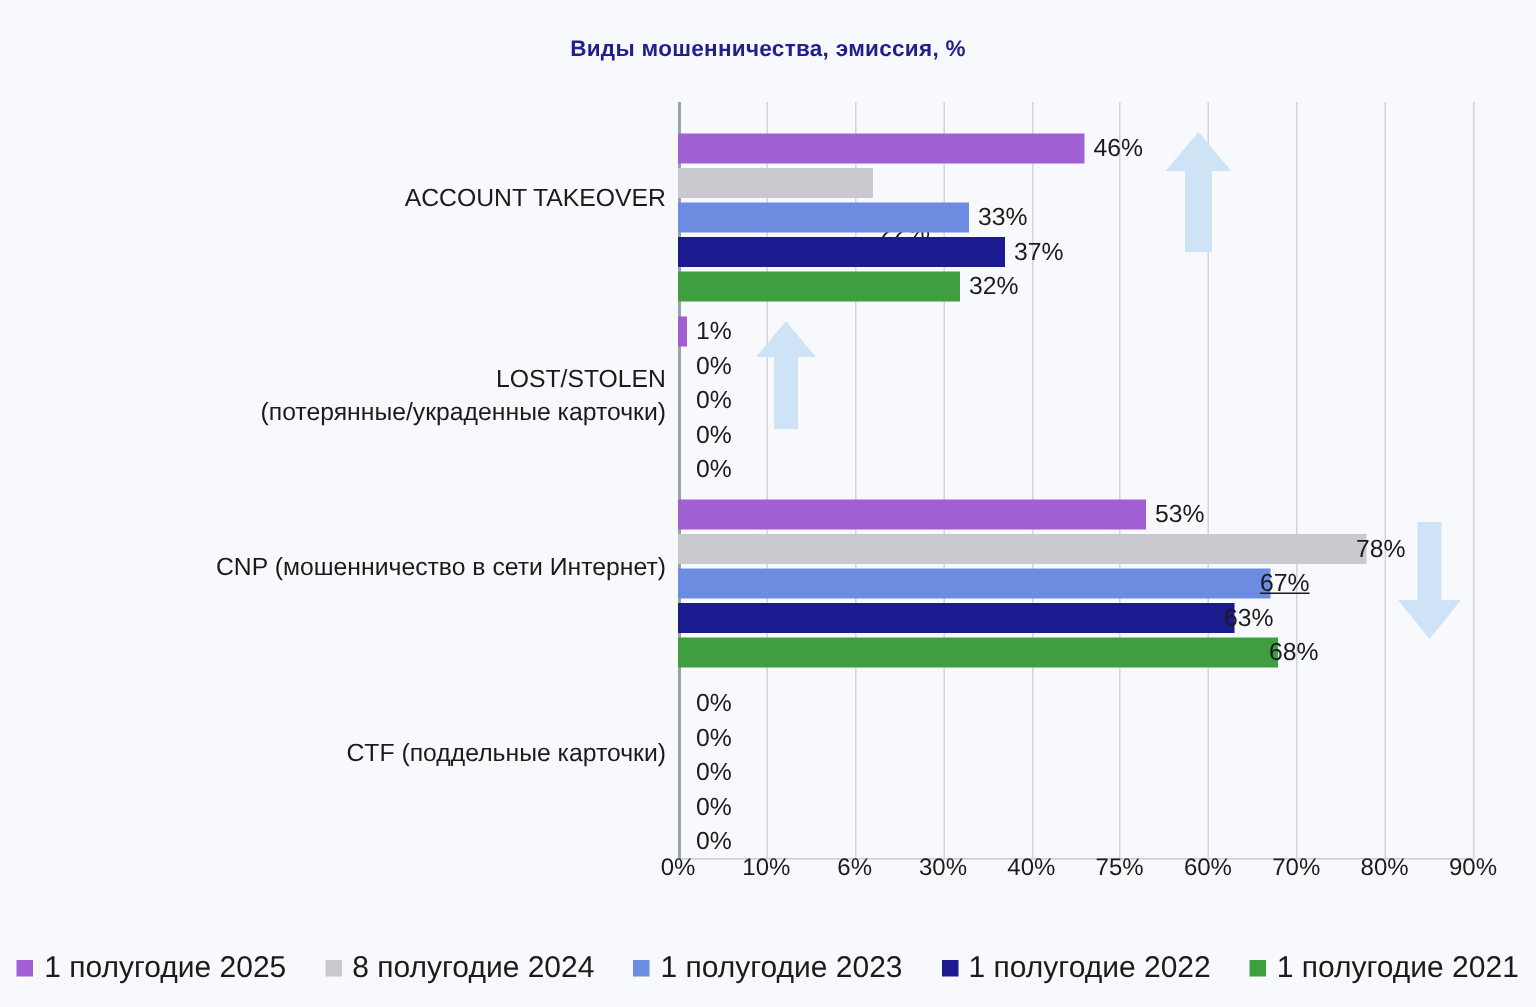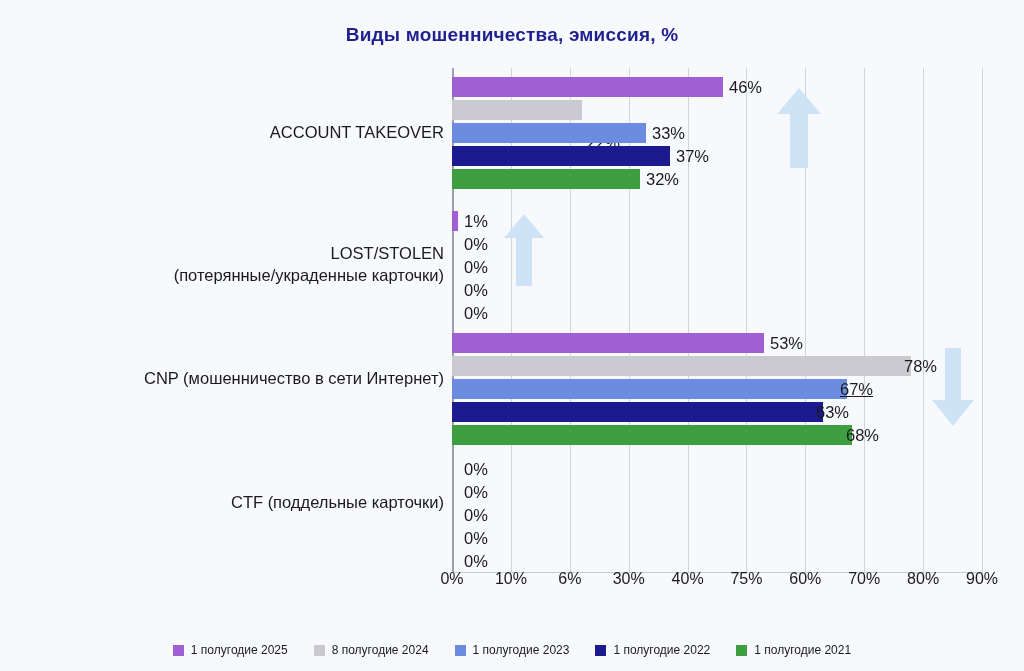--- a/index.html
+++ b/index.html
@@ -17,21 +17,21 @@
     background: #f7f9fd;
     overflow: hidden;
     box-sizing: border-box;
   }
   #chart-title {
     position: absolute;
     top: 24px;
     left: 0;
     width: 1024px;
     text-align: center;
-    font-size: 19px;
+    font-size: 15px;
     font-weight: bold;
     color: #1f1f8f;
     letter-spacing: 0.2px;
   }
   
   #plot {
     position: absolute;
     left: 452px;
     top: 68px;
     width: 530px;
@@ -111,21 +111,21 @@
   
   #legend {
     position: absolute;
     left: 0;
     bottom: 14px;
     width: 1024px;
     display: flex;
     justify-content: center;
     align-items: center;
     gap: 26px;
-    font-size: 12px;
+    font-size: 20px;
     color: #1b1b1b;
   }
   .legend-item {
     display: flex;
     align-items: center;
     gap: 7px;
     white-space: nowrap;
   }
   .legend-swatch {
     width: 11px;
@@ -160,21 +160,21 @@
     <div class="gridline" style="left:58.9px;"></div>
     <div class="gridline" style="left:117.8px;"></div>
     <div class="gridline" style="left:176.7px;"></div>
     <div class="gridline" style="left:235.6px;"></div>
     <div class="gridline" style="left:294.4px;"></div>
     <div class="gridline" style="left:353.3px;"></div>
     <div class="gridline" style="left:412.2px;"></div>
     <div class="gridline" style="left:471.1px;"></div>
     <div class="gridline" style="left:530px;"></div>
 
-    <div class="group" style="top:8px;">
+    <div class="group" style="top:20px;">
       <div class="bar-row">
         <div class="bar" style="width:271px;background:#a05fd3;"></div>
         <div class="bar-label" style="left:277px;">46%</div>
       </div>
       <div class="bar-row">
         <div class="bar" style="width:129.6px;background:#c9c9cf;"></div>
         <div class="bar-label" style="left:135px;margin-top:32px;">22%</div>
       </div>
       <div class="bar-row">
         <div class="bar" style="width:194.3px;background:#6b8ce0;"></div>

